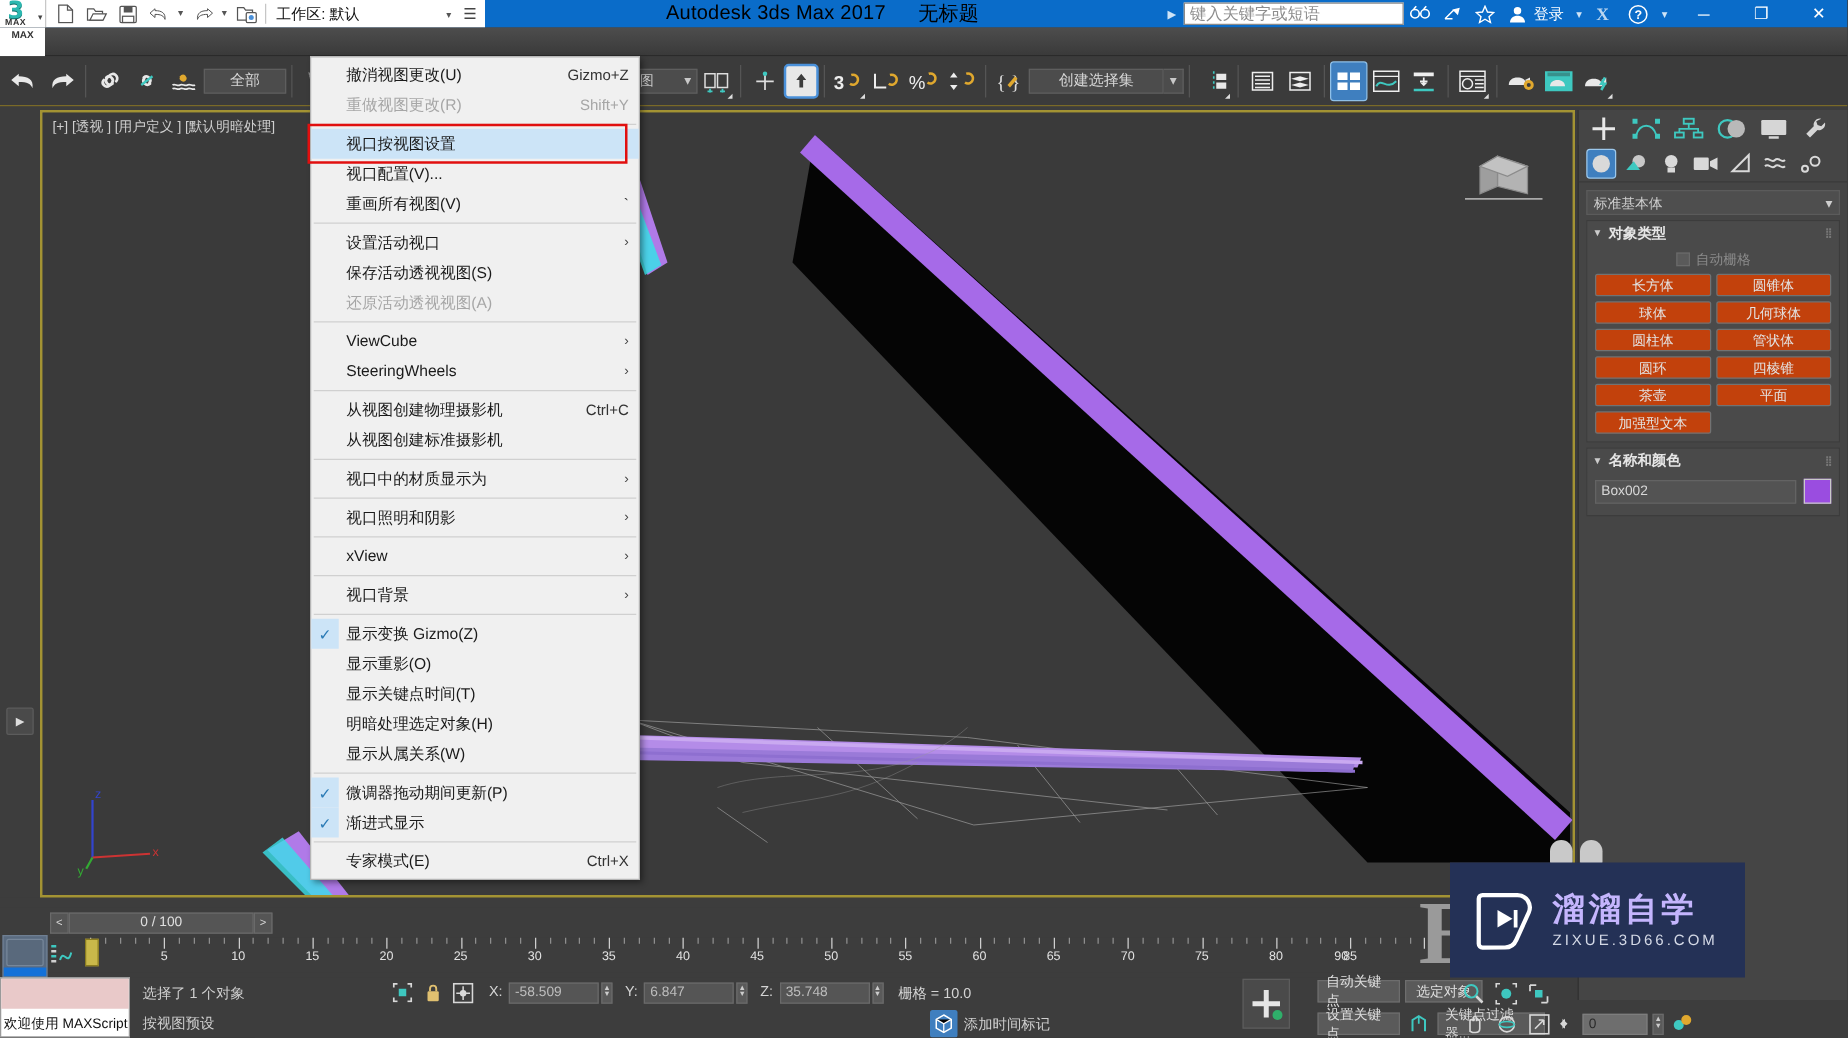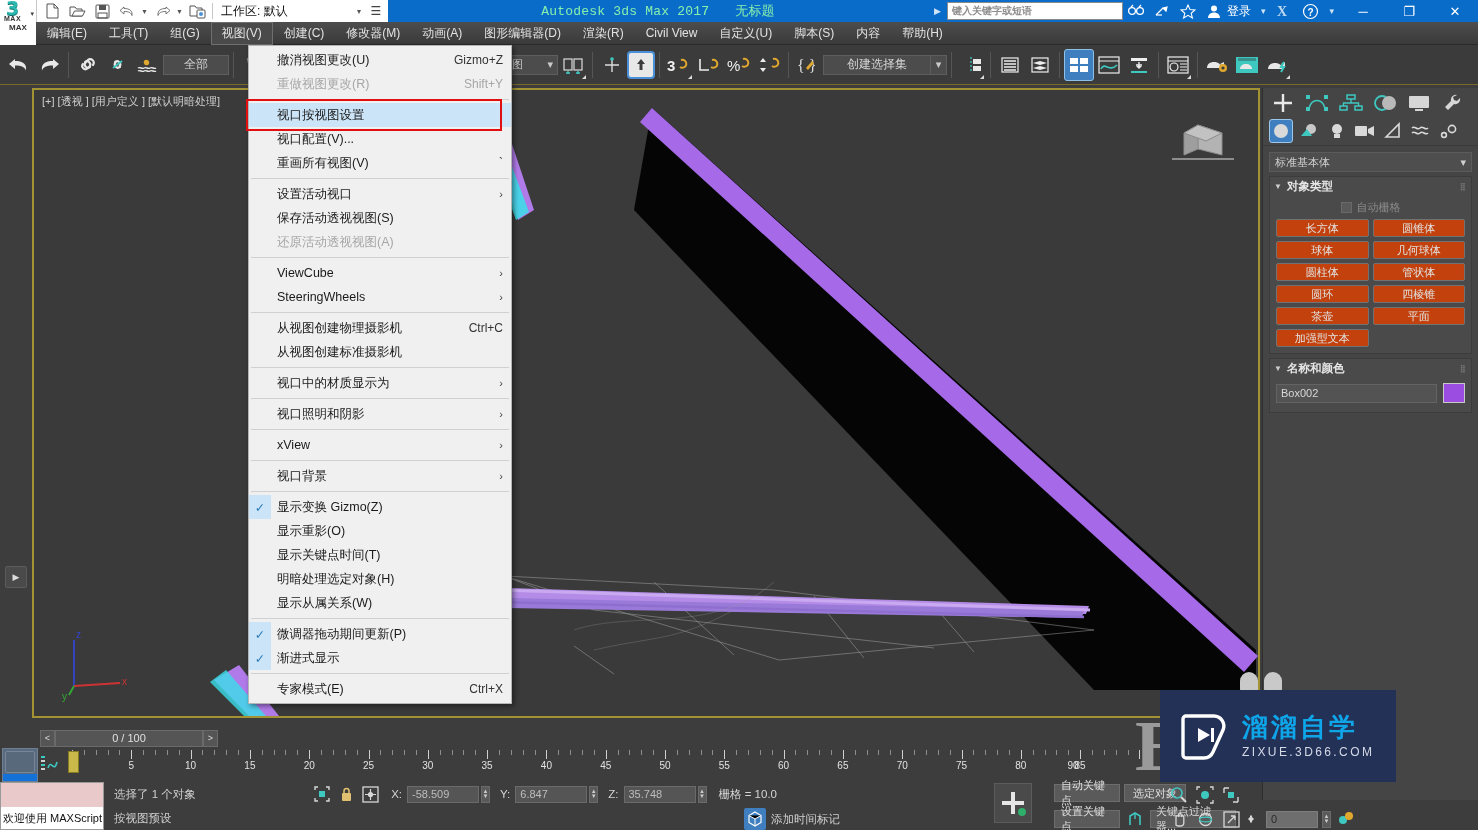--- a/index.html
+++ b/index.html
@@ -46,28 +46,28 @@
   .qat-sep { width:1px; height:16px; background:#c6c6c6; margin:0 2px; }
   .qat-caret { font-size:7px; color:#555; width:9px; text-align:center;}
   .ws-box {
     height:18px; min-width:150px; background:#fff; border:1px solid #fff;
     display:flex; align-items:center; padding:0 4px; color:#111; font-size:12px;
     justify-content:space-between;
   }
   .ws-box .dot { font-size:8px; color:#555; }
   .ws-menu { width:18px; text-align:center; color:#444; font-size:12px;}
   .tb-title {
-    flex:1; text-align:center; color:#86efac; font-size:13px; letter-spacing:0.2px;
-    display:flex; align-items:center; justify-content:center; gap:26px;font-family:Liberation Mono, monospace;
+    flex:1; text-align:center; color:#000000; font-size:16px; letter-spacing:0.2px;
+    display:flex; align-items:center; justify-content:center; gap:26px;
   }
   .tb-right { display:flex; align-items:center; height:22px; }
   .tb-arrow { color:#cfe4f7; font-size:9px; padding:0 6px;}
   .search-box {
     width:176px; height:18px; background:#fff; border:1px solid #8a8a8a;
-    color:#8d8d8d; font-size:10px; display:flex; align-items:center; padding:0 4px;font-weight:bold;
+    color:#8d8d8d; font-size:13px; display:flex; align-items:center; padding:0 4px;
   }
   .tb-icon {
     width:26px; height:22px; display:flex; align-items:center; justify-content:center;
     color:#fff;
   }
   .tb-login { color:#fff; font-size:12px; padding:0 4px 0 0; }
   .wc { width:46px; height:22px; display:flex; align-items:center; justify-content:center; color:#fff; font-size:13px;}
 
   
   .menubar {
@@ -278,21 +278,21 @@
     position:absolute; left:246px; top:99px; width:256px; height:32px;
     border:2px solid #e10f0f; z-index:120; pointer-events:none;
   }
 
   
   .watermark {
     position:absolute; left:1160px; top:690px; width:236px; height:92px;
     background:#243156; display:flex; align-items:center; z-index:40; gap:10px; padding-left:16px;
   }
   .wm-text { display:flex; flex-direction:column; }
-  .wm-title { color:#0ea5e9; font-size:26px; font-weight:bold; letter-spacing:3px; line-height:1.1;}
+  .wm-title { color:#c4b5fd; font-size:26px; font-weight:bold; letter-spacing:3px; line-height:1.1;}
   .wm-sub { color:#d4d9e6; font-size:12px; letter-spacing:2.4px; margin-top:3px;}
   .bigE {
     position:absolute; left:1135px; top:705px; font-size:72px; color:#9a9a9a;
     font-weight:bold; font-family:"Liberation Serif", serif; z-index:30;
   }
   .dots { position:absolute; left:1240px; top:672px; display:flex; gap:6px; z-index:35;}
   .dots span { width:18px; height:26px; border-radius:9px; background:#c9c9c9; display:block;}
 </style>
 </head>
 <body>
@@ -401,36 +401,20 @@
       <div class="wc">─</div>
       <div class="wc">❐</div>
       <div class="wc">✕</div>
     </div>
   </div>
 
   <div class="menubar">
     <div class="mb-left-logo">
       <span style="font-size:8px;font-weight:bold;color:#333;margin-top:1px;">MAX</span>
     </div>
-    <div id="menu-items" style="display: flex; align-items: center;">
-        <div class="mi">编辑(E)</div>
-        <div class="mi">工具(T)</div>
-        <div class="mi">组(G)</div>
-        <div class="mi active">视图(V)</div>
-        <div class="mi">创建(C)</div>
-        <div class="mi">修改器(M)</div>
-        <div class="mi">动画(A)</div>
-        <div class="mi">图形编辑器(D)</div>
-        <div class="mi">渲染(R)</div>
-        <div class="mi">Civil View</div>
-        <div class="mi">自定义(U)</div>
-        <div class="mi">脚本(S)</div>
-        <div class="mi">内容</div>
-        <div class="mi">帮助(H)</div>
-      </div>
   </div>
 
   <div class="toolbar">
     <div class="tbi">
       <svg width="22" height="18" viewBox="0 0 22 18">
           <path d="M7 3L1 8l6 5v-3.5c7 0 9.5 1.5 11 5 1-7-3.5-9.5-11-9.5z" fill="#e8e8e8"></path>
         </svg>
     </div>
     <div class="tbi">
       <svg width="22" height="18" viewBox="0 0 22 18">

